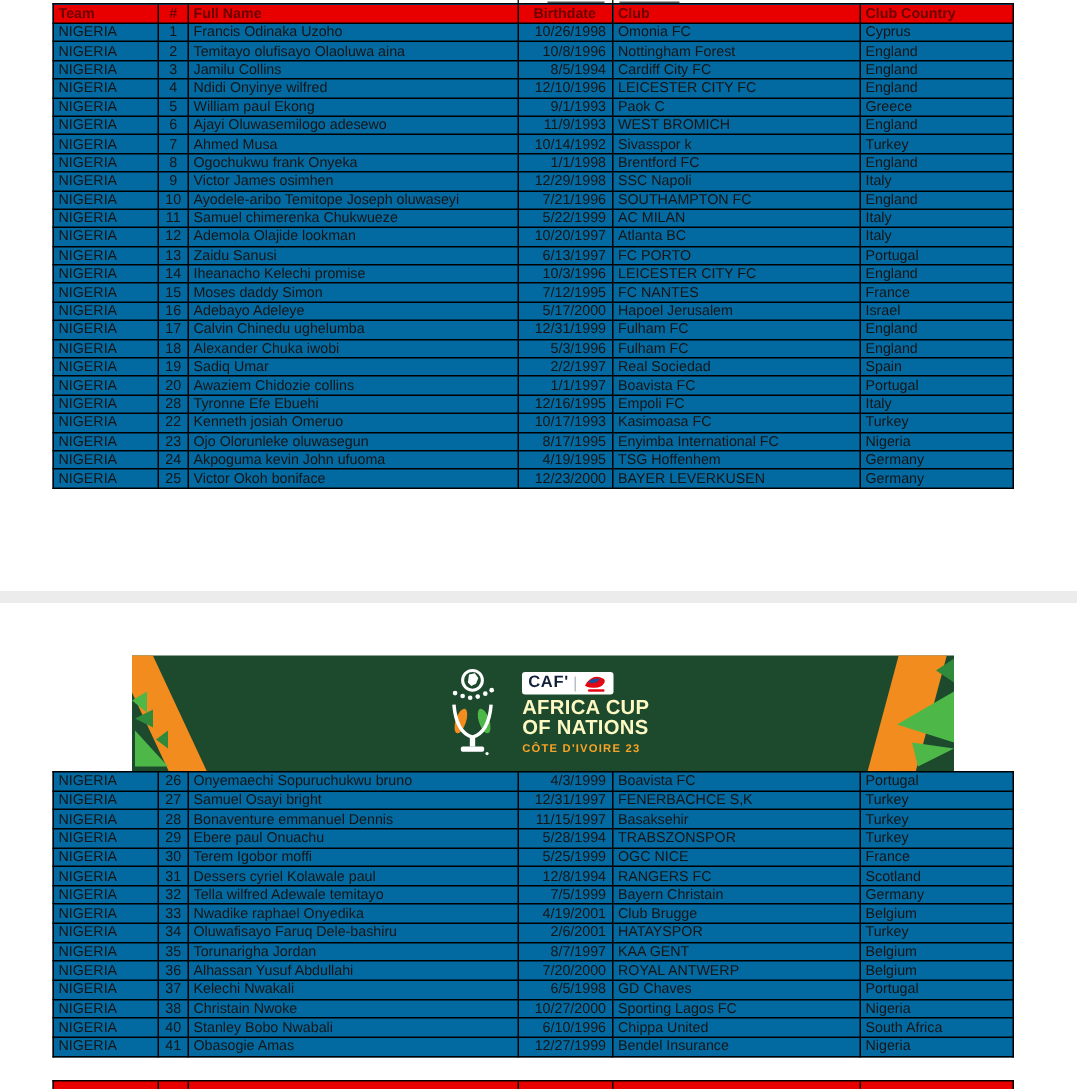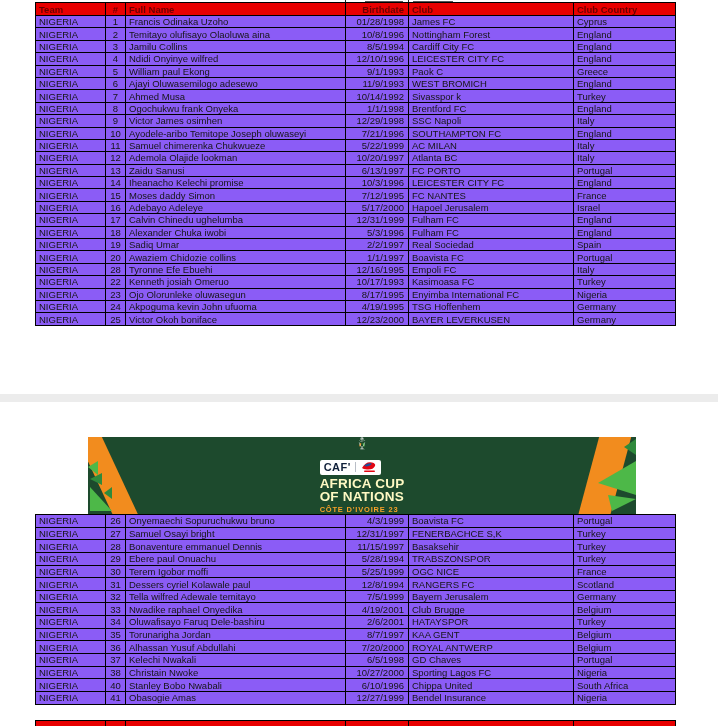--- a/index.html
+++ b/index.html
@@ -6,21 +6,21 @@
   html,body { width:718px; height:726px; background:#fff; overflow:hidden;
     font-family:"Liberation Sans", sans-serif; position:relative; }
 
   
   .top-sliver { position:absolute; left:35px; top:0; width:641px; height:2px; }
   .sliver-line { position:absolute; top:0; width:1px; height:2px; background:#222; }
   .sliver-dash { position:absolute; top:1px; height:1px; background:#555; }
 
   
   table.roster { position:absolute; left:35px; border-collapse:collapse; table-layout:fixed;
-    width:641px; background:#8b5cf6; }
+    width:641px; background:#0369a1; }
   table.roster td, table.roster th { border:1px solid #000; font-size:9.5px; color:#151515;
     padding:0 3px; white-space:nowrap; overflow:hidden; font-weight:normal; }
   table.roster { border:1.5px solid #000; }
   #table1 { top:2px; }
   #table2 { top:514px; }
   #table1 th { height:13px; }
   #table1 td { height:12.4px; }
   #table2 td { height:12.65px; }
   tr.hdr th { background:var(--hdr-bg); color:var(--hdr-fg); font-weight:bold; text-align:left; }
   tr.hdr th.c-num { text-align:center; }
@@ -40,21 +40,21 @@
   .banner { position:absolute; left:88px; top:437px; width:548px; height:77px;
     background:var(--green-dark); overflow:hidden; }
   .stripe { position:absolute; background:var(--orange); }
   .stripe-left  { left:10px;  top:-14px; width:23px; height:115px; transform:rotate(-25deg); }
   .stripe-right { left:500px; top:-14px; width:31px; height:115px; transform:rotate(15deg); }
   .banner svg.deco { position:absolute; left:0; top:0; }
   .tri  { fill:var(--green-light); }
   .tri2 { fill:var(--green-mid); }
 
   .banner-center { position:absolute; left:0; top:0; width:100%; height:100%;
-    display:flex; align-items:center; justify-content:center; gap:9px;flex-direction:column; }
+    display:flex; align-items:center; justify-content:center; gap:9px; }
   .logo-text { display:flex; flex-direction:column; align-items:flex-start; }
   .caf-box { background:#fff; border-radius:2px; padding:1px 4px; display:flex;
     align-items:center; gap:4px; height:15px; margin-bottom:2px; }
   .caf-word { font-size:11px; font-weight:bold; color:#10203a; letter-spacing:0.5px; line-height:11px; }
   .caf-sep { width:1px; height:10px; background:#b9bec6; }
   .title-line { color:#fef9c3; font-weight:bold; font-size:13.5px; line-height:13px; letter-spacing:0.2px; }
   .subtitle { color:var(--orange-bright); font-weight:bold; font-size:7.5px;
     letter-spacing:0.8px; margin-top:2.5px; }
 </style>
 </head>
@@ -74,32 +74,32 @@
       <col style="width:220px">
     <col style="width:63px">
       <col style="width:165px">
       <col style="width:102px">
   </colgroup>
   <thead>
     <tr class="hdr">
       <th class="c-team">Team</th>
       <th class="c-num">#</th>
       <th class="c-name">Full Name</th>
-      <th class="c-date" style="text-align:right">Birthdate</th>
+      <th class="c-date" style="text-align:center">Birthdate</th>
       <th class="c-club">Club</th>
       <th class="c-country">Club Country</th>
     </tr>
   </thead>
   <tbody id="tbody1">
       <tr>
         <td class="c-team">NIGERIA</td>
         <td class="c-num">1</td>
         <td class="c-name">Francis Odinaka Uzoho</td>
-        <td class="c-date">01/28/1998</td>
-        <td class="c-club">James FC</td>
+        <td class="c-date">10/26/1998</td>
+        <td class="c-club">Omonia FC</td>
         <td class="c-country">Cyprus</td>
       </tr>
       <tr>
         <td class="c-team">NIGERIA</td>
         <td class="c-num">2</td>
         <td class="c-name">Temitayo olufisayo Olaoluwa aina</td>
         <td class="c-date">10/8/1996</td>
         <td class="c-club">Nottingham Forest</td>
         <td class="c-country">England</td>
       </tr>
@@ -394,21 +394,21 @@
         <td class="c-name">Dessers cyriel Kolawale paul</td>
         <td class="c-date">12/8/1994</td>
         <td class="c-club">RANGERS FC</td>
         <td class="c-country">Scotland</td>
       </tr>
       <tr>
         <td class="c-team">NIGERIA</td>
         <td class="c-num">32</td>
         <td class="c-name">Tella wilfred Adewale temitayo</td>
         <td class="c-date">7/5/1999</td>
-        <td class="c-club">Bayern Jerusalem</td>
+        <td class="c-club">Bayern Christain</td>
         <td class="c-country">Germany</td>
       </tr>
       <tr>
         <td class="c-team">NIGERIA</td>
         <td class="c-num">33</td>
         <td class="c-name">Nwadike raphael Onyedika</td>
         <td class="c-date">4/19/2001</td>
         <td class="c-club">Club Brugge</td>
         <td class="c-country">Belgium</td>
       </tr>

